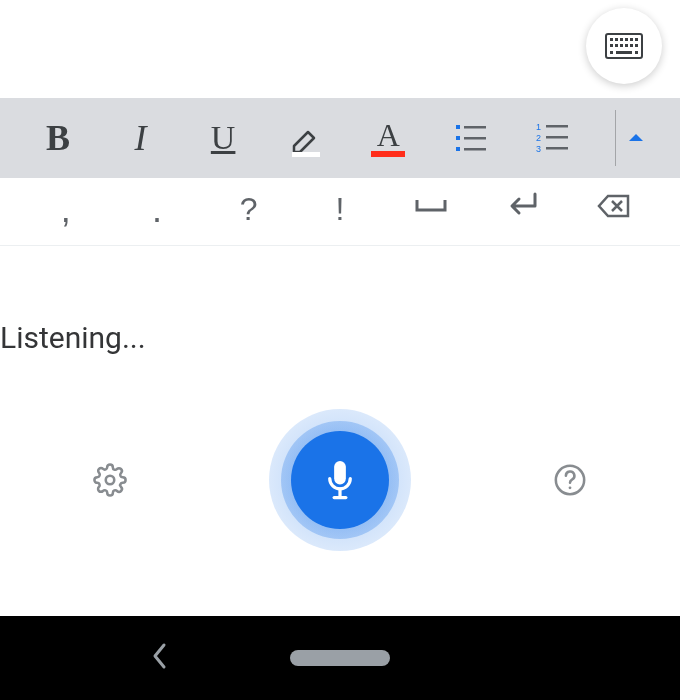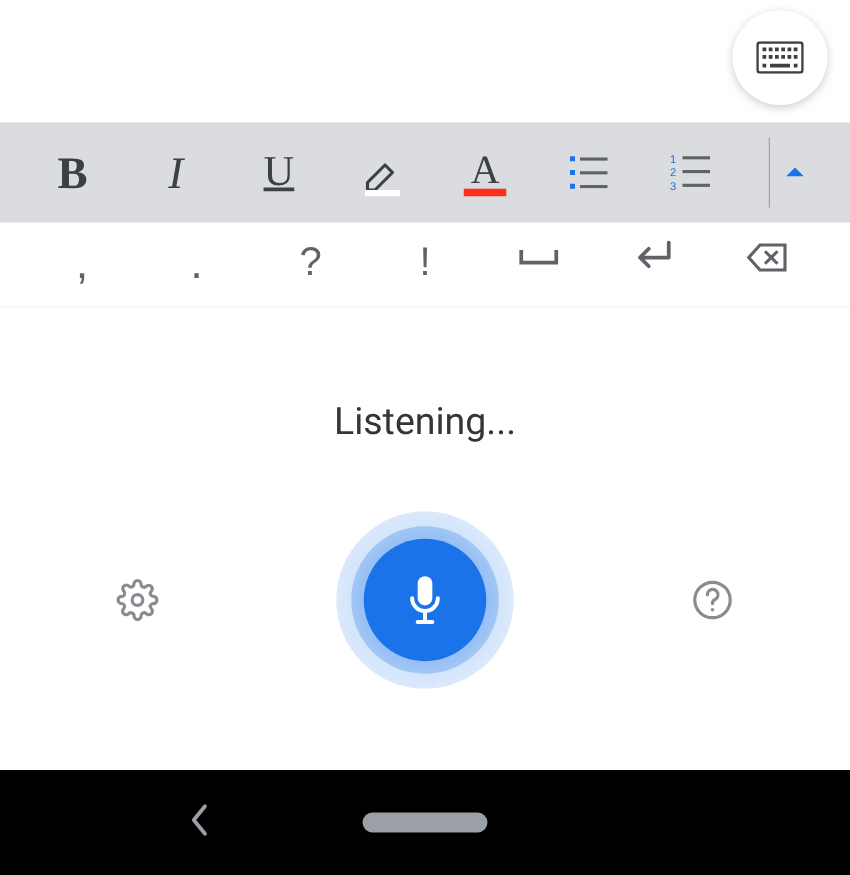--- a/index.html
+++ b/index.html
@@ -54,21 +54,21 @@
     }
     .punct-bar .p {
       width: 60px; text-align:center;
       font-size: 32px; color:#5f6368; font-family:Arial, sans-serif;
     }
     .punct-bar .p.small { font-size: 36px; line-height:1; }
     .punct-bar svg { width: 36px; height: 36px; }
 
     .dictation-area {
       flex: 1;
-      display:flex; flex-direction:column; align-items:center; justify-content:center;
+      display:flex; flex-direction:column; justify-content:center;
       gap: 54px; padding-top: 8px;
     }
     .status-text {
       font-size: 30px; color: #343537;
     }
     .controls-row {
       display:flex; align-items:center; justify-content:space-between;
       width: 100%; padding: 0 88px;
     }
     .aux-btn {

